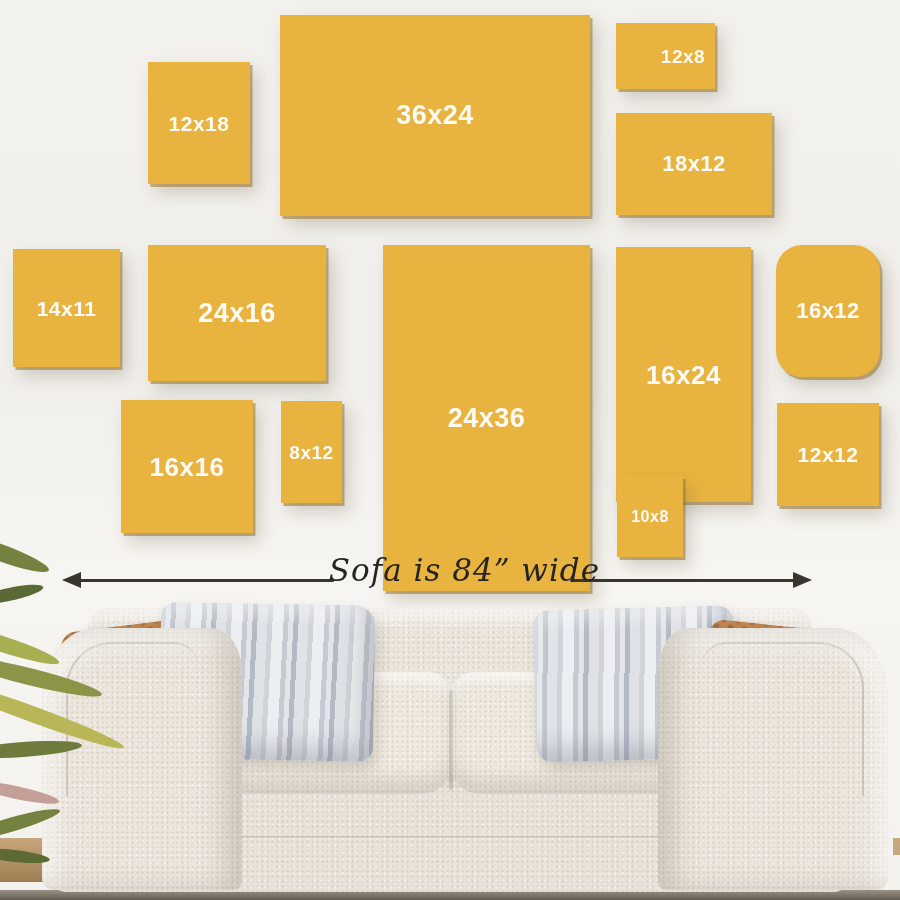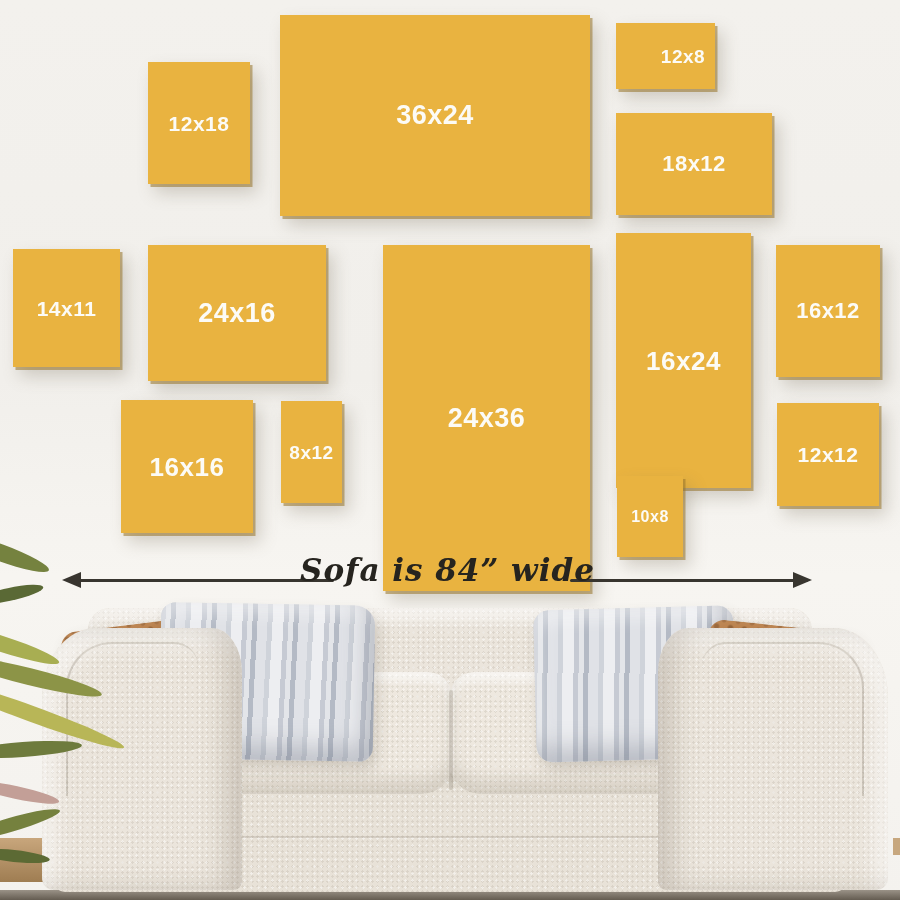--- a/index.html
+++ b/index.html
@@ -20,22 +20,22 @@
     font-weight:bold;letter-spacing:.5px;line-height:1;
   }
   
   .measure-line{position:absolute;top:579px;height:3px;background:var(--arrow,#38352f);border-radius:2px;z-index:10;}
   .measure-line.seg-left{left:68px;width:266px;}
   .measure-line.seg-right{left:570px;width:238px;}
   .arrowhead{position:absolute;top:572px;width:0;height:0;border-top:8.5px solid transparent;border-bottom:8.5px solid transparent;z-index:10;}
   .arrowhead.left{left:62px;border-right:19px solid var(--arrow,#38352f);}
   .arrowhead.right{left:793px;border-left:19px solid var(--arrow,#38352f);}
   .measure-label{
-    position:absolute;top:552px;left:300px;width:300px;text-align:left;z-index:11;
-    font-family:"DejaVu Serif",serif;font-style:italic;font-weight:700;
+    position:absolute;top:552px;left:300px;width:300px;text-align:right;z-index:11;
+    font-family:"DejaVu Serif",serif;font-style:italic;font-weight:400;
     font-size:31px;color:var(--measure-text,#26241f);letter-spacing:1px;white-space:nowrap;
   }
   
   .floor{position:absolute;left:0;top:890px;width:900px;height:10px;z-index:0;
     background:linear-gradient(180deg,#9a9287,var(--floor,#645c51));}
   .baseboard-left{position:absolute;left:0;top:838px;width:48px;height:44px;z-index:0;
     background:linear-gradient(180deg,#c8a67c,#9f7d52);}
   .baseboard-right{position:absolute;left:893px;top:838px;width:7px;height:17px;z-index:0;background:#c7a77e;}
   
   .sofa{position:absolute;left:0;top:0;width:900px;height:900px;z-index:1;}
@@ -119,24 +119,24 @@
     </div>
       <div class="frame" style="left: 13px; top: 249px; width: 107px; height: 118px;">
       <span class="frame-label" style="font-size: 21px;">14x11</span>
     </div>
       <div class="frame" style="left: 148px; top: 245px; width: 178px; height: 136px;">
       <span class="frame-label" style="font-size: 27px;">24x16</span>
     </div>
       <div class="frame" style="left: 383px; top: 245px; width: 207px; height: 346px; justify-content: center;">
       <span class="frame-label" style="font-size: 27px;">24x36</span>
     </div>
-      <div class="frame" style="left: 616px; top: 233px; width: 135px; height: 255px;">
+      <div class="frame" style="left: 616px; top: 247px; width: 135px; height: 255px;">
       <span class="frame-label" style="font-size: 26px;">16x24</span>
     </div>
-      <div class="frame" style="left: 776px; top: 245px; width: 104px; height: 132px;">
+      <div class="frame" style="left: 776px; top: 245px; width: 104px; height: 132px; border-radius: 26px;">
       <span class="frame-label" style="font-size: 22px;">16x12</span>
     </div>
       <div class="frame" style="left: 121px; top: 400px; width: 132px; height: 133px;">
       <span class="frame-label" style="font-size: 26px; text-align: right;">16x16</span>
     </div>
       <div class="frame" style="left: 281px; top: 401px; width: 61px; height: 102px;">
       <span class="frame-label" style="font-size: 19px;">8x12</span>
     </div>
       <div class="frame" style="left: 617px; top: 476px; width: 66px; height: 81px;">
       <span class="frame-label" style="font-size: 16px;">10x8</span>

